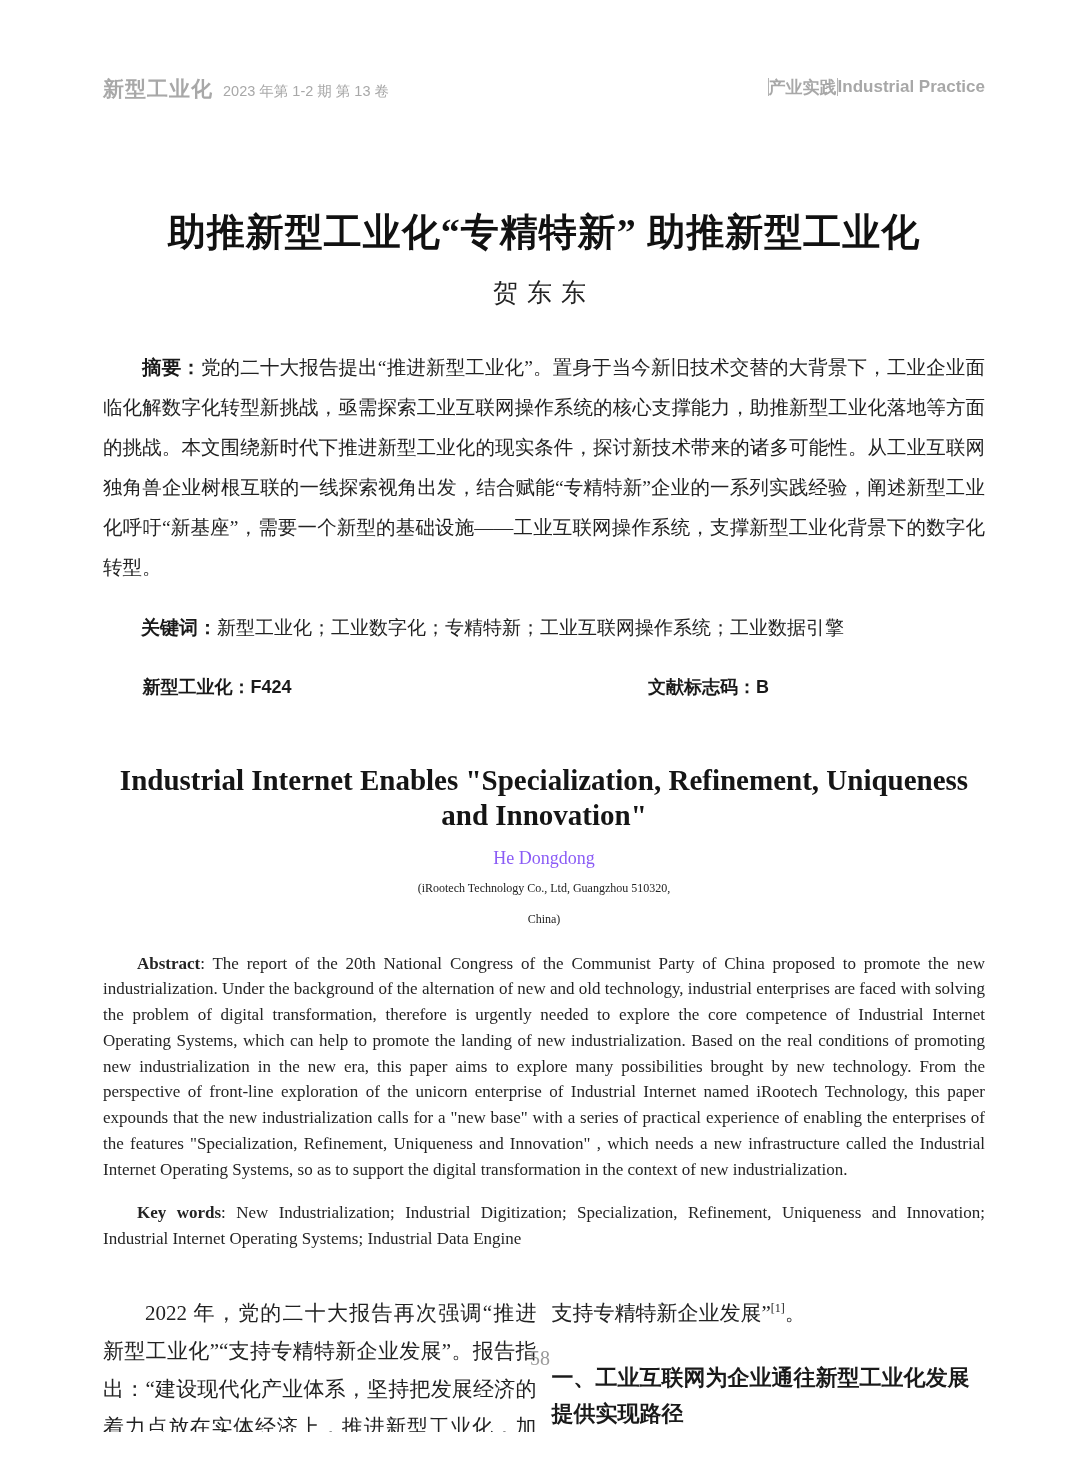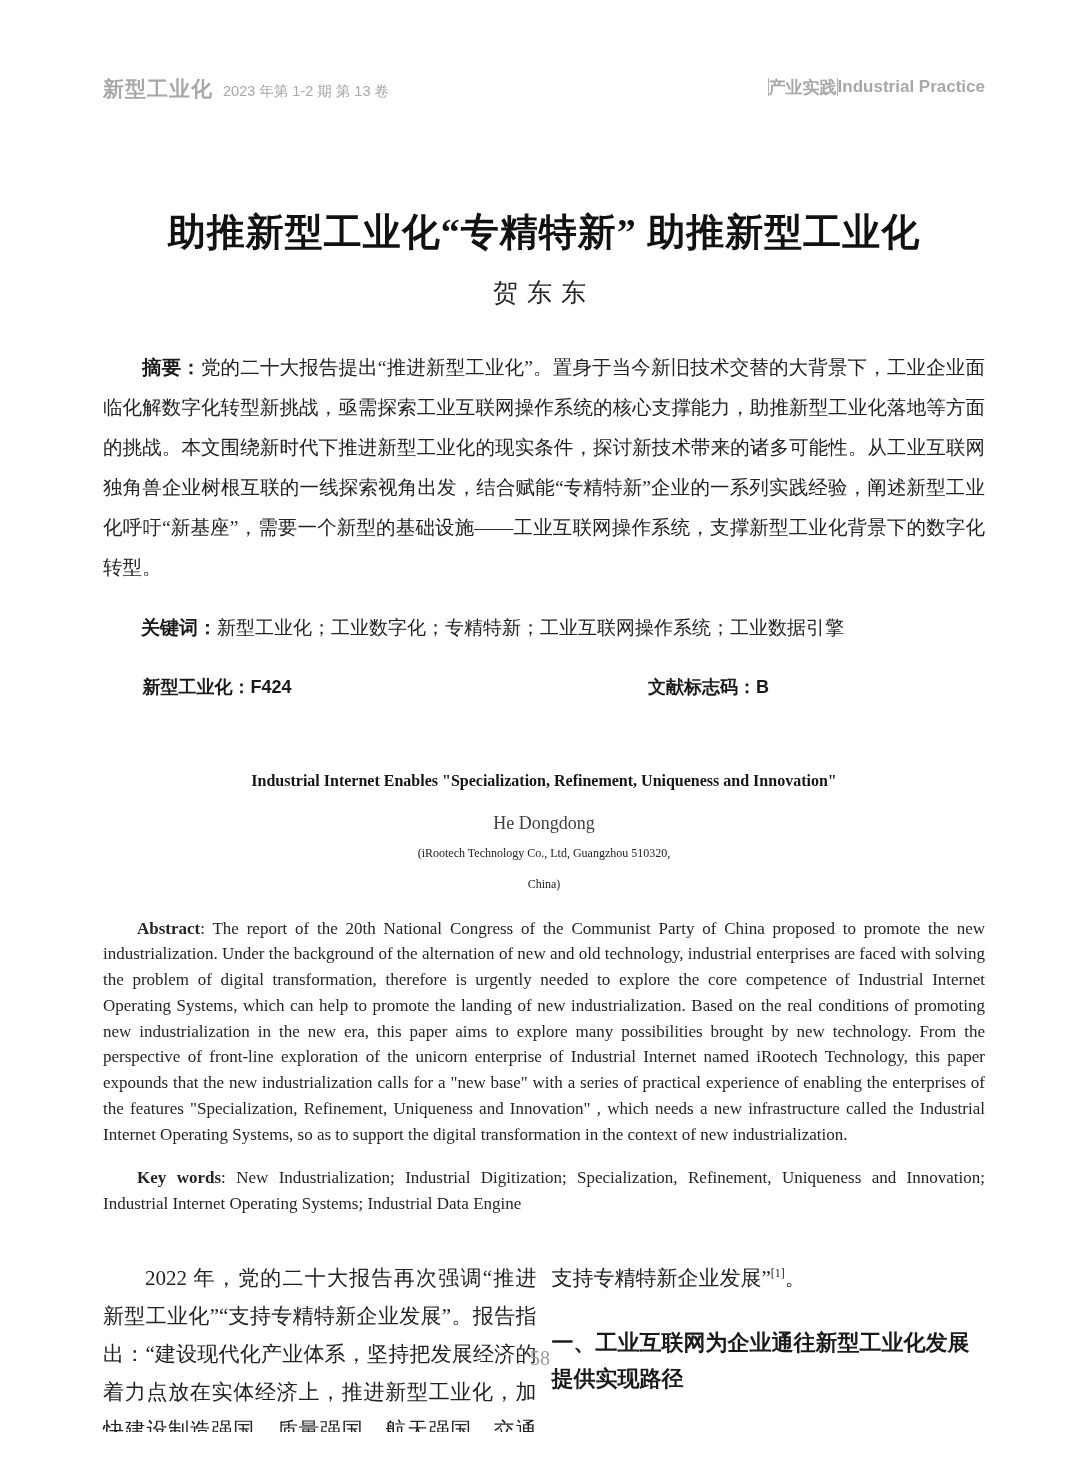--- a/index.html
+++ b/index.html
@@ -27,23 +27,23 @@
   .cn-abs{margin-top:38px;font-size:19.5px;line-height:40px;text-align:justify;
           text-indent:2em;color:#222;}
   .lbl-sans{font-family:"Liberation Sans","DejaVu Sans",sans-serif;font-weight:bold;color:#1a1a1a;}
   .cn-keywords{font-size:19px;line-height:40px;text-indent:2em;color:#222;}
   .meta-line{position:relative;height:40px;line-height:40px;
              font-family:"Liberation Sans","DejaVu Sans",sans-serif;
              font-weight:bold;font-size:18px;color:#1a1a1a;}
   .meta-clc{margin-left:2.2em;}
   .meta-doc{position:absolute;left:545px;top:0;}
   
-  .en-title{margin-top:56px;text-align:center;font-weight:bold;font-size:16px;
+  .en-title{margin-top:56px;text-align:center;font-weight:bold;font-size:29px;
             line-height:35px;color:#151515;}
-  .en-author{margin-top:10px;text-align:center;font-size:18px;line-height:30px;color:#404040;}
+  .en-author{margin-top:10px;text-align:center;font-size:18px;line-height:30px;color:#8b5cf6;}
   .en-affil{text-align:center;font-size:12px;line-height:31px;color:#222;}
   .en-abs{margin-top:16px;font-size:17px;line-height:25.8px;text-align:justify;
           text-indent:2em;color:#242424;}
   .en-abs b, .en-kw b{font-family:"Liberation Serif","DejaVu Serif",serif;}
   .en-kw{margin-top:2px;font-size:17px;line-height:26px;text-align:justify;
          text-indent:2em;color:#242424;}
   
   .cols{margin-top:42px;display:flex;gap:15px;}
   .col{width:434px;font-size:21px;line-height:38px;text-align:justify;color:#222;}
   .indent{text-indent:2em;}

